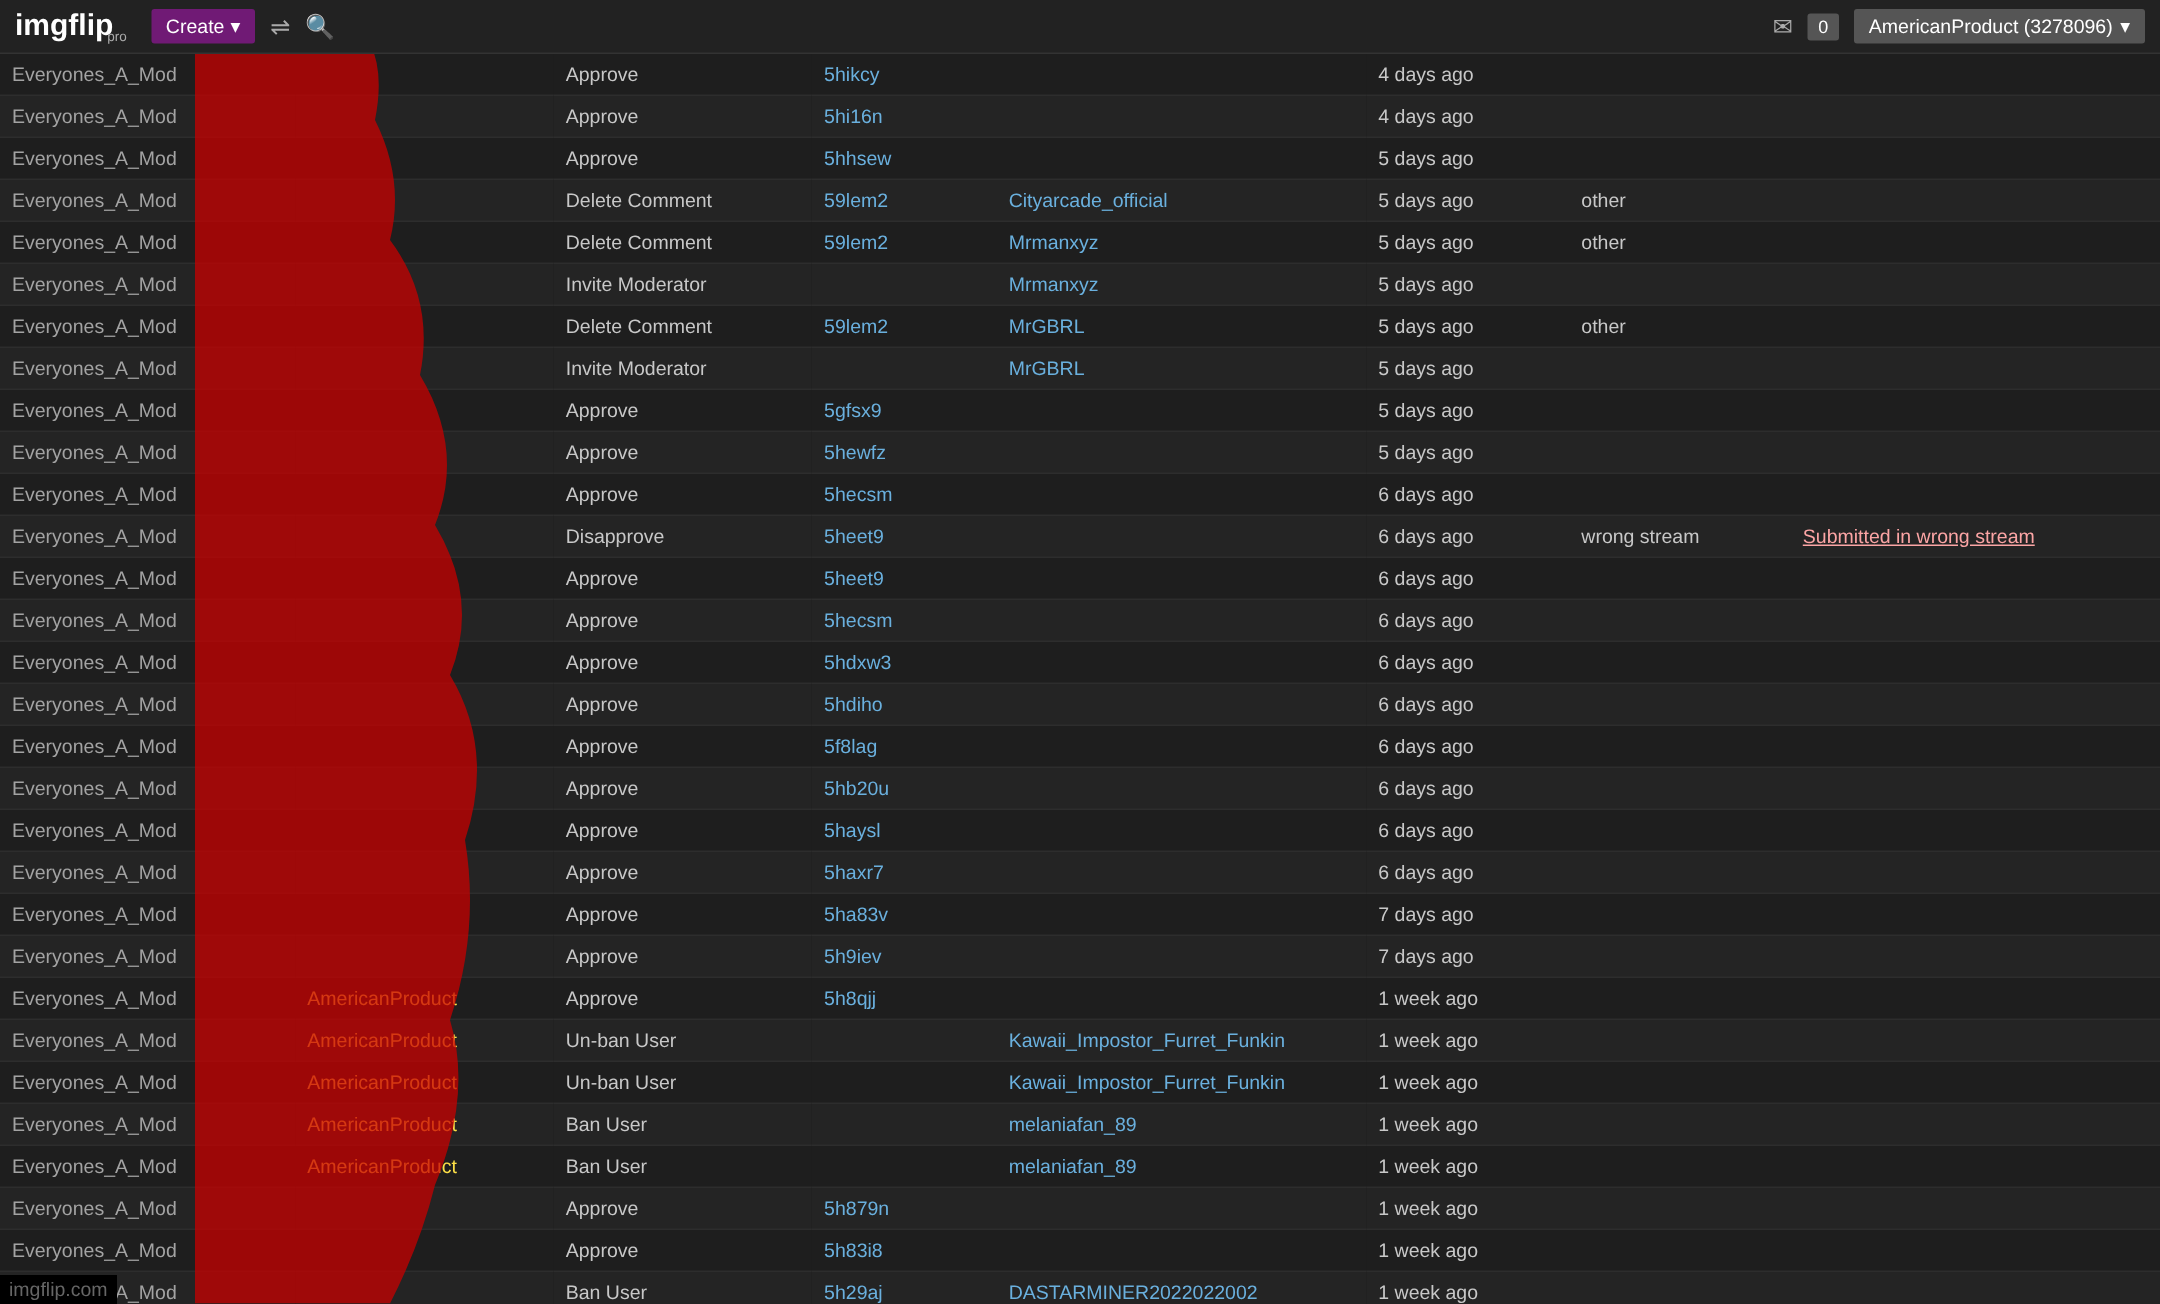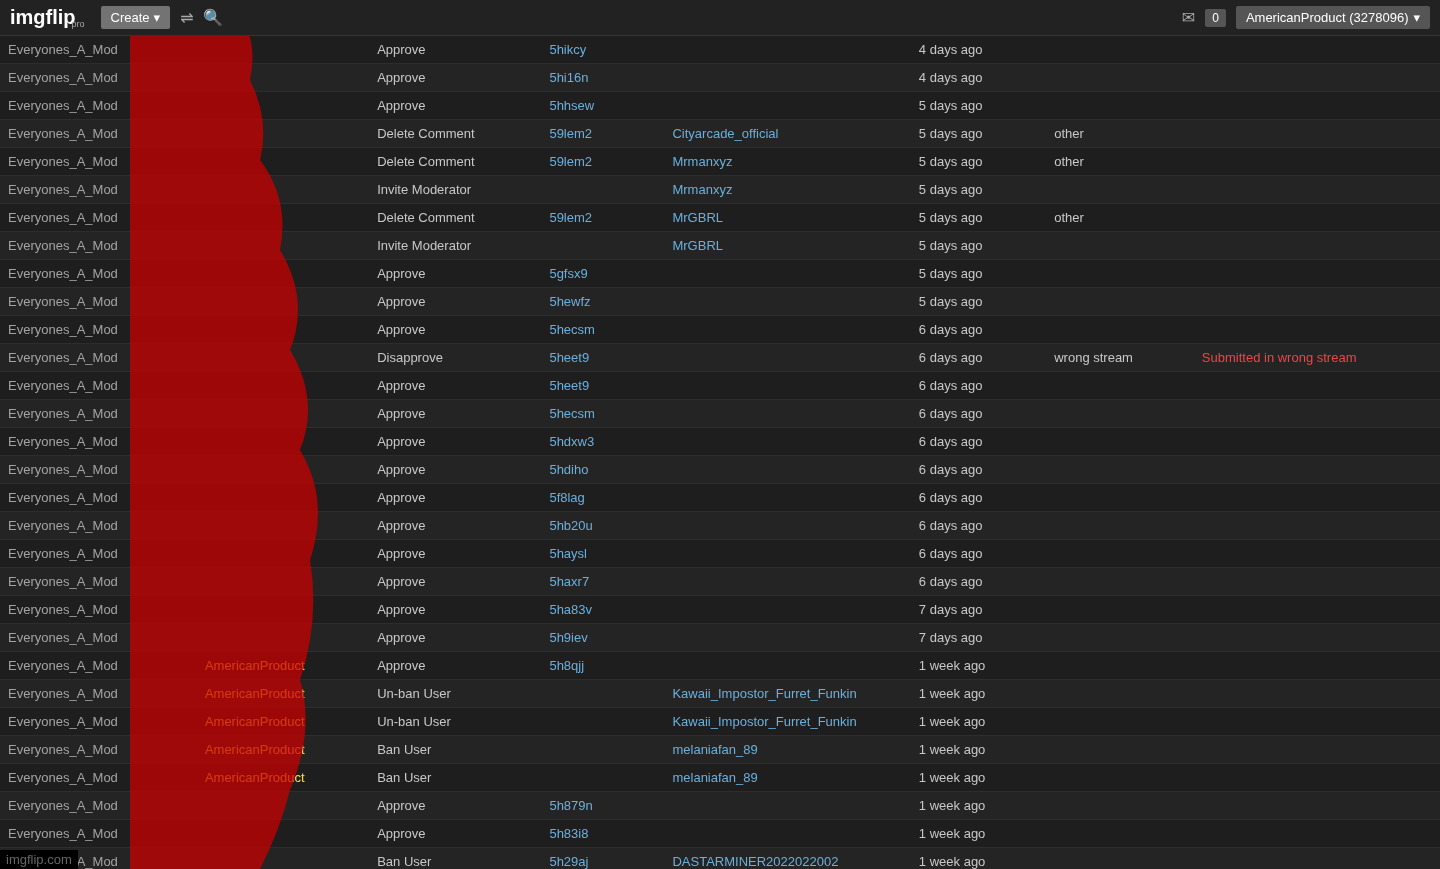--- a/index.html
+++ b/index.html
@@ -32,21 +32,21 @@
       color: #fff;
     }
     #logo-pro {
       font-size: 9px;
       color: #aaa;
       position: relative;
       top: 6px;
       left: -8px;
     }
     #create-btn {
-      background-color: #737373;
+      background-color: #701a75;
       color: #fff;
       border: none;
       padding: 4px 10px;
       cursor: pointer;
       font-size: 13px;
       display: flex;
       align-items: center;
       gap: 4px;
       border-radius: 2px;
       margin-left: 8px;
@@ -121,21 +121,21 @@
       padding: 6px 8px;
       white-space: nowrap;
     }
     td.mod-name { color: #a3a3a3; min-width: 160px; }
     td.by-name { color: #c8c8c8; min-width: 140px; }
     td.action { color: #c8c8c8; min-width: 140px; }
     td.target-link a, td.target-link { color: #6ab0de; min-width: 100px; }
     td.user-link a, td.user-link { color: #6ab0de; min-width: 180px; }
     td.timestamp { color: #c8c8c8; min-width: 110px; }
     td.reason { color: #c8c8c8; min-width: 120px; margin-left: 39px; }
-    td.note { color: #ef4444; min-width: 200px; }
+    td.note { color: #fca5a5; min-width: 200px; text-decoration: underline; }
 
     a { color: #fde047; text-decoration: none; }
 
     #imgflip-footer {
       position: fixed;
       bottom: 0;
       left: 0;
       font-size: 13px;
       color: #666;
       padding: 2px 6px;

